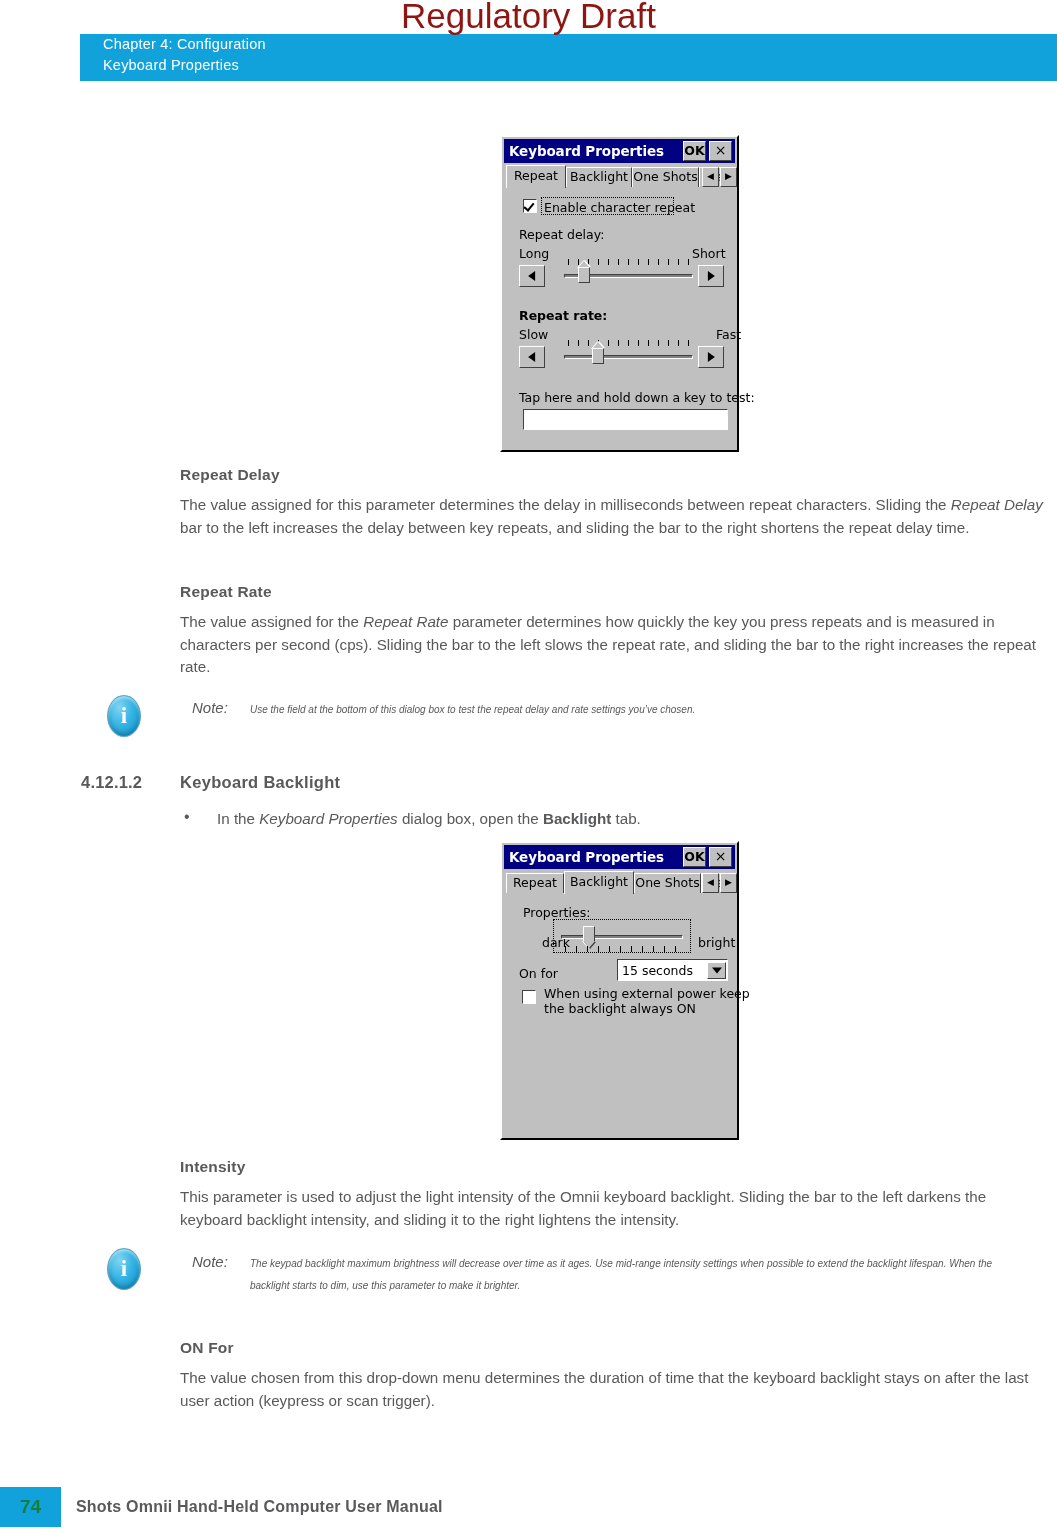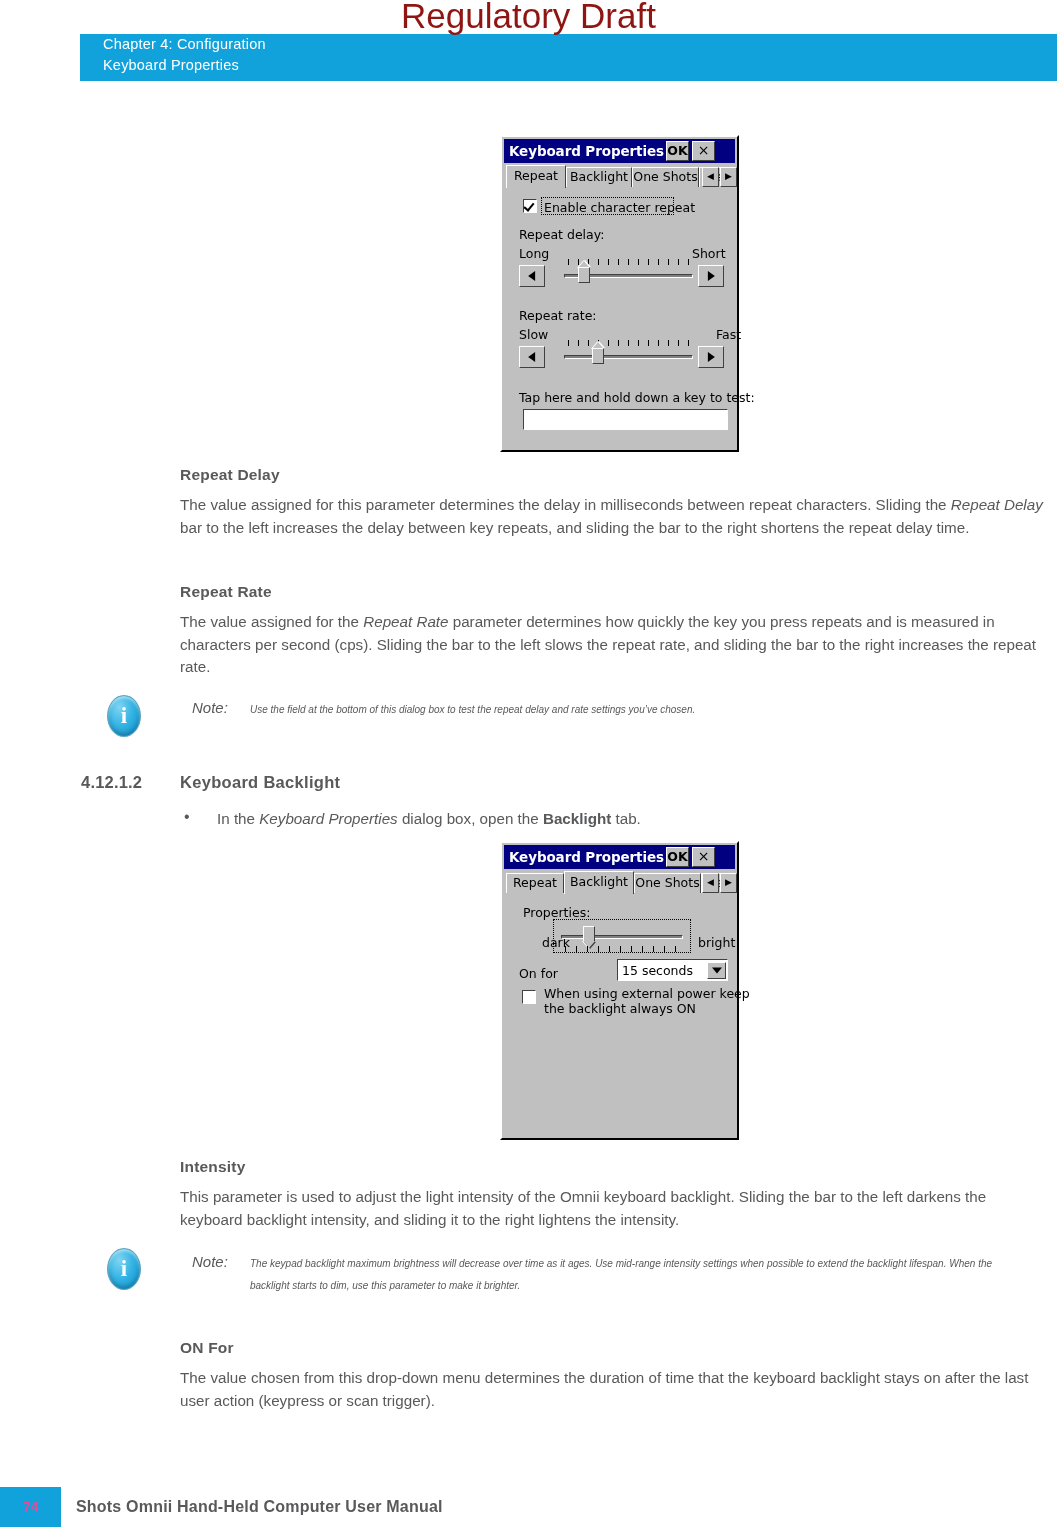--- a/index.html
+++ b/index.html
@@ -155,22 +155,22 @@
     background: #11a2db;
   }
   .footer-num {
     position: absolute;
     left: 0;
     top: 1487px;
     width: 61px;
     height: 44px;
     line-height: 40px;
     text-align: center;
-    color: #ec4899;
-    font-size: 14px;
+    color: #15803d;
+    font-size: 19px;
     font-weight: bold;
   }
   .footer-title {
     position: absolute;
     left: 76px;
     top: 1498px;
     font-size: 16px;
     font-weight: bold;
     color: #58595b;
     letter-spacing: 0.2px;
@@ -204,21 +204,21 @@
     font-size: 13.5px;
     font-weight: bold;
     margin-left: 5px;
     white-space: nowrap;
     letter-spacing: -0.1px;
   }
   .ce-titlebtns {
     margin-left: auto;
     display: flex;
     gap: 3px;
-    padding-right: 20px;
+    padding-right: 3px;
   }
   .ce-tbtn {
     width: 23px;
     height: 20px;
     background: #c0c0c0;
     border-top: 1.5px solid #ffffff;
     border-left: 1.5px solid #ffffff;
     border-right: 1.5px solid #404040;
     border-bottom: 1.5px solid #404040;
     box-sizing: border-box;
@@ -549,21 +549,21 @@
         <span style="left:100px"></span>
         <span style="left:110px"></span>
       <span style="left:120px"></span>
     </div>
     <div class="ce-track" style="left:58px; top:87px; width:129px;"></div>
     <div class="ce-thumb-up" style="left:72px; top:74px;">
       <div class="tip"></div>
         <div class="body"></div>
     </div>
 
-    <div class="ce-lbl" style="left:13px; top:121px;">Repeat rate:</div>
+    <div class="ce-lbl" style="left:13px; top:121px;font-weight:bold;">Repeat rate:</div>
     <div class="ce-lbl" style="left:13px; top:140px;">Slow</div>
     <div class="ce-lbl" style="left:190px; top:140px;margin-left:20px;">Fast</div>
 
     <div class="ce-arrowbtn left" style="left:13px; top:159px;"></div>
     <div class="ce-arrowbtn right" style="left:192px; top:159px;"></div>
 
     <div class="ce-ticks" style="left:62px; top:153px; width:124px;">
       <span style="left:0px"></span>
         <span style="left:10px"></span>
         <span style="left:20px"></span>

